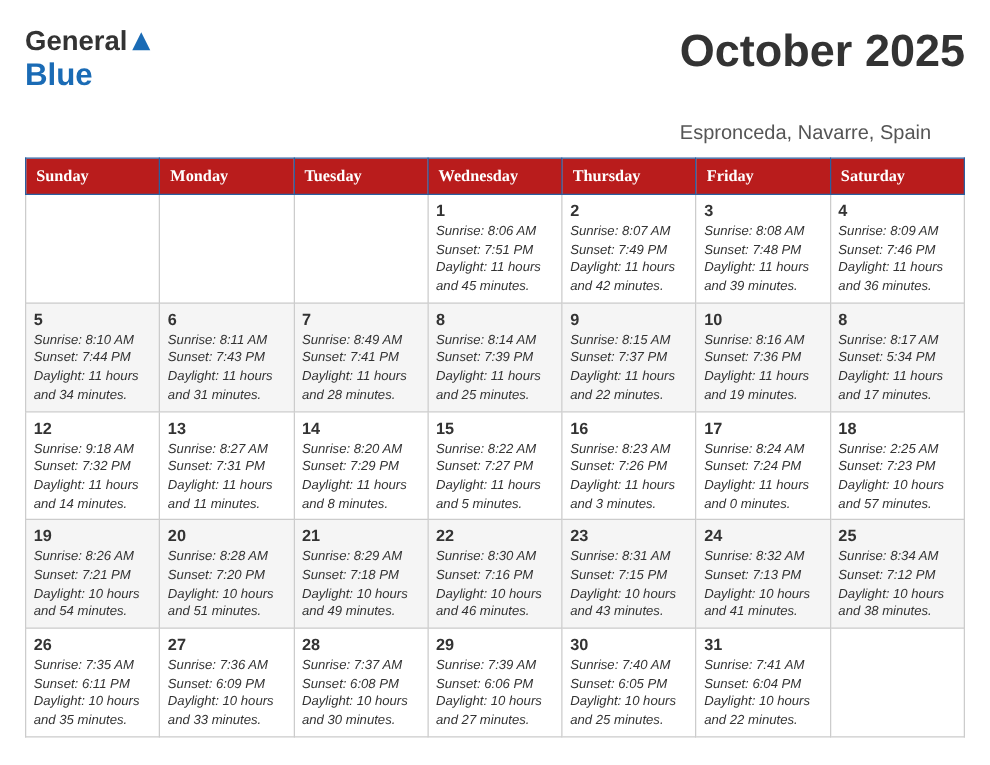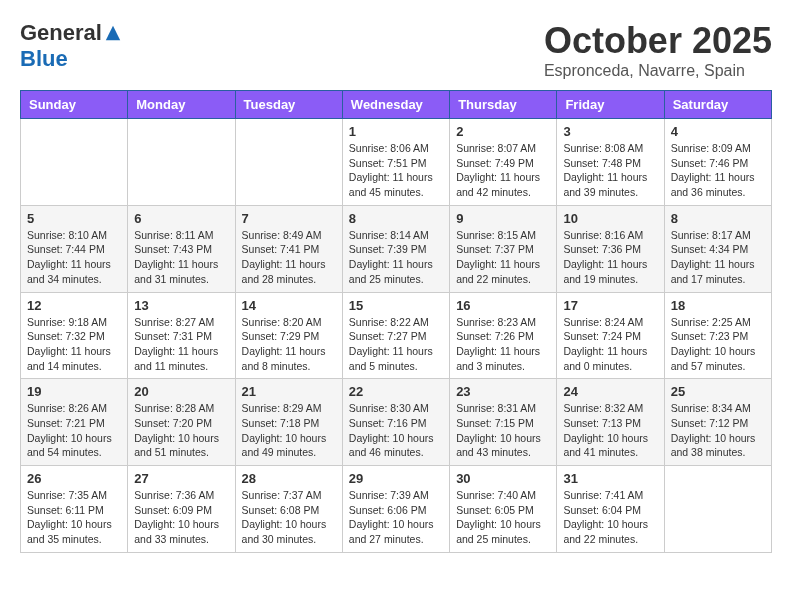--- a/index.html
+++ b/index.html
@@ -38,33 +38,35 @@
     .title-block {
     }
     .month-title {
       font-size: 36px;
       font-weight: bold;
       color: #333;
     }
     .location {
       font-size: 16px;
       color: #555;
+      margin-top: 36px;
     }
     .calendar {
       width: 100%;
       border-collapse: collapse;
       border: 1px solid #ccc;
     }
     .calendar th {
-      background-color: #8b5cf6;
+      background-color: #b91c1c;
       color: #fff;
       text-align: left;
       padding: 6px 8px;
       font-size: 13px;
       border: 1px solid #2a5fa0;
+      font-family: Liberation Serif, serif;
     }
     .calendar td {
       vertical-align: top;
       border: 1px solid #ccc;
       padding: 5px 6px;
       width: calc(100% / 7);
       min-height: 80px;
       background: #fff;
     }
     .calendar tr:nth-child(even) td {
@@ -73,37 +75,38 @@
     .day-number {
       font-size: 13px;
       font-weight: bold;
       color: #333;
       margin-bottom: 2px;
     }
     .day-info {
       font-size: 10.5px;
       color: #333;
       line-height: 1.4;
+      font-style: italic;
     }
     .empty-cell {
       background: #f9f9f9;
     }
   </style>
 </head>
 <body>
 
 <div class="header">
   <div class="logo">
     <div class="logo-text">
       <span class="logo-general">General</span>
       <svg class="logo-icon" viewBox="0 0 20 20">
         <polygon points="10,2 18,18 2,18" fill="#1a6bb5"></polygon>
       </svg>
     </div>
-    <div style="font-size:22px; font-weight:bold;">
+    <div style="font-size:25px; font-weight:bold;">
       <span class="logo-blue">Blue</span>
     </div>
   </div>
   <div class="title-block">
     <div class="month-title">October 2025</div>
     <div class="location">Espronceda, Navarre, Spain</div>
   </div>
 </div>
 
 <table class="calendar">
@@ -191,21 +194,21 @@
         <td>
           <div class="day-number">10</div>
           <div class="day-info">Sunrise: 8:16 AM
 Sunset: 7:36 PM
 Daylight: 11 hours
 and 19 minutes.</div>
         </td>
         <td>
           <div class="day-number">8</div>
           <div class="day-info">Sunrise: 8:17 AM
-Sunset: 4:34 PM
+Sunset: 5:34 PM
 Daylight: 11 hours
 and 17 minutes.</div>
         </td>
       </tr>
       <tr>
         <td>
           <div class="day-number">12</div>
           <div class="day-info">Sunrise: 9:18 AM
 Sunset: 7:32 PM
 Daylight: 11 hours

